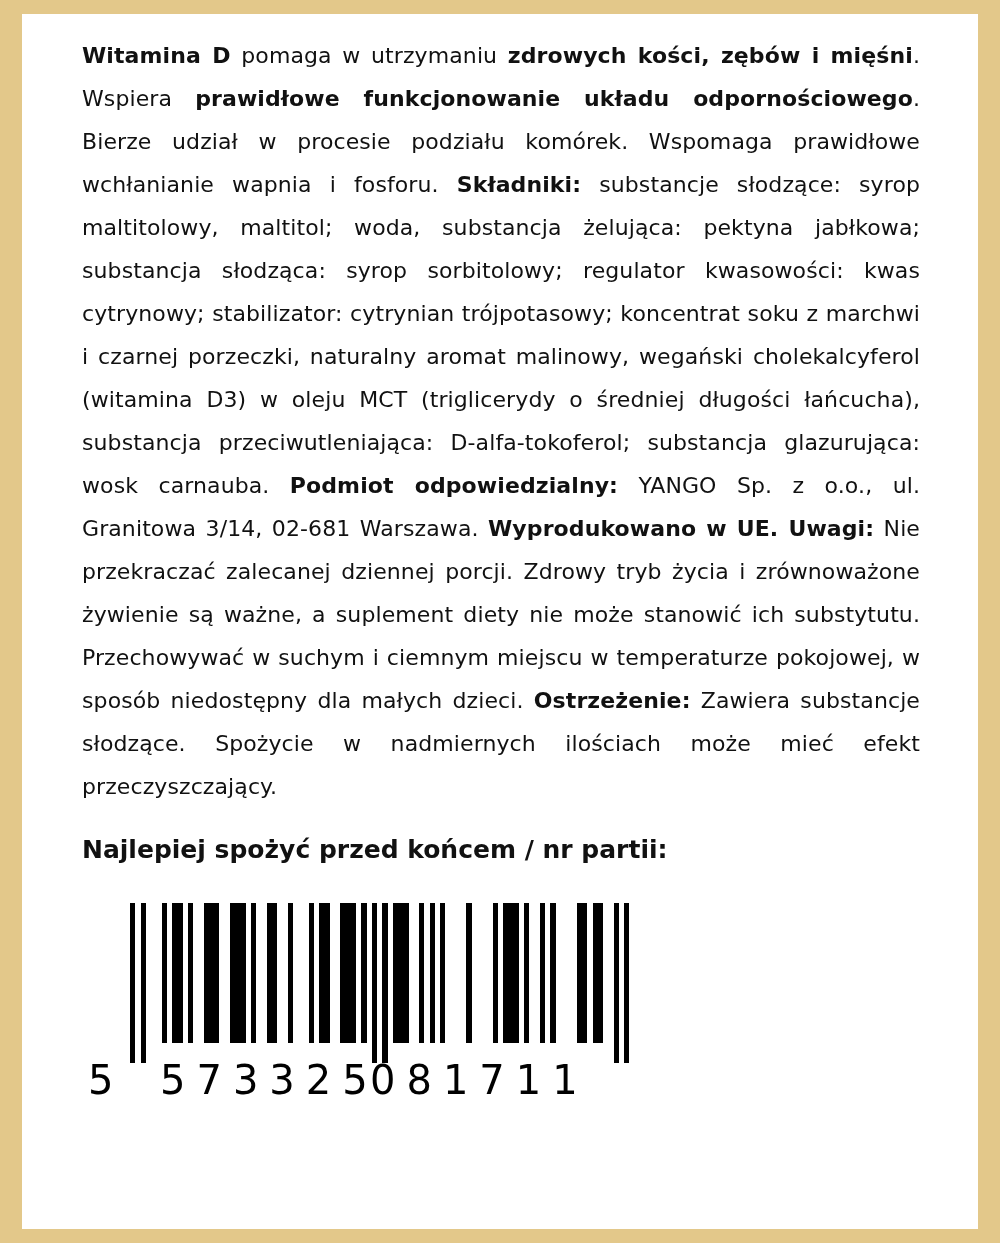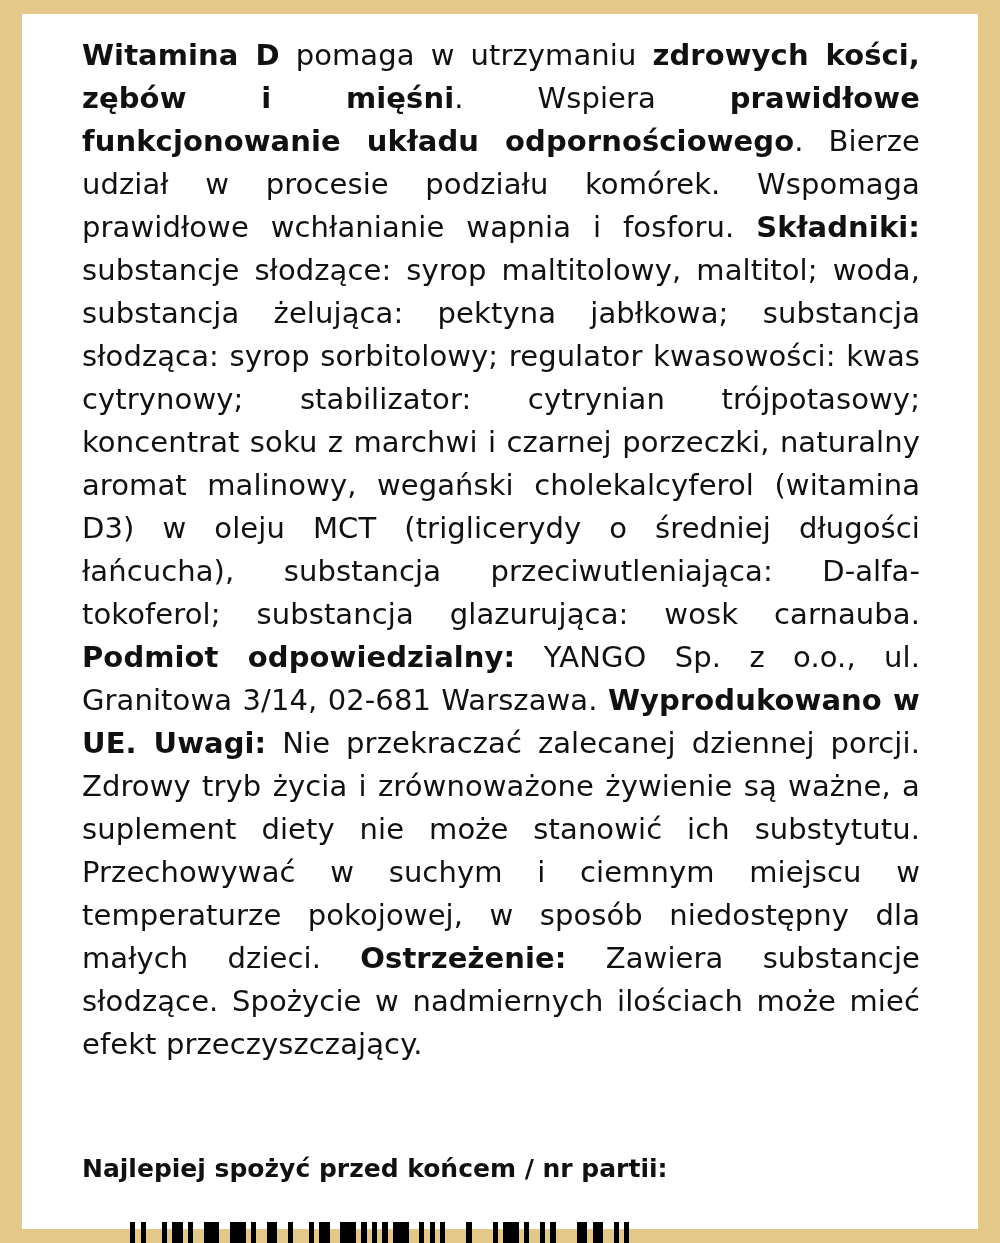--- a/index.html
+++ b/index.html
@@ -27,33 +27,33 @@
   .frame-bottom{ left: 0;   bottom: 0; width: 1000px; height: 14px; }
 
   .content {
     position: absolute;
     left: 82px;
     top: 34px;
     width: 838px;
   }
 
   .body-text {
-    font-size: 29px;
+    font-size: 22px;
     line-height: 43px;
     color: #111111;
     text-align: justify;
     text-justify: inter-word;
     letter-spacing: 0.1px;
   }
   .body-text b {
     font-weight: 700;
   }
 
   .best-before {
-    margin-top: 86px;
+    margin-top: 25px;
     font-size: 25px;
     line-height: 34px;
     font-weight: 700;
     color: #111111;
   }
 
   .barcode-area {
     margin-top: 36px;
     margin-left: 0px;
     display: flex;

